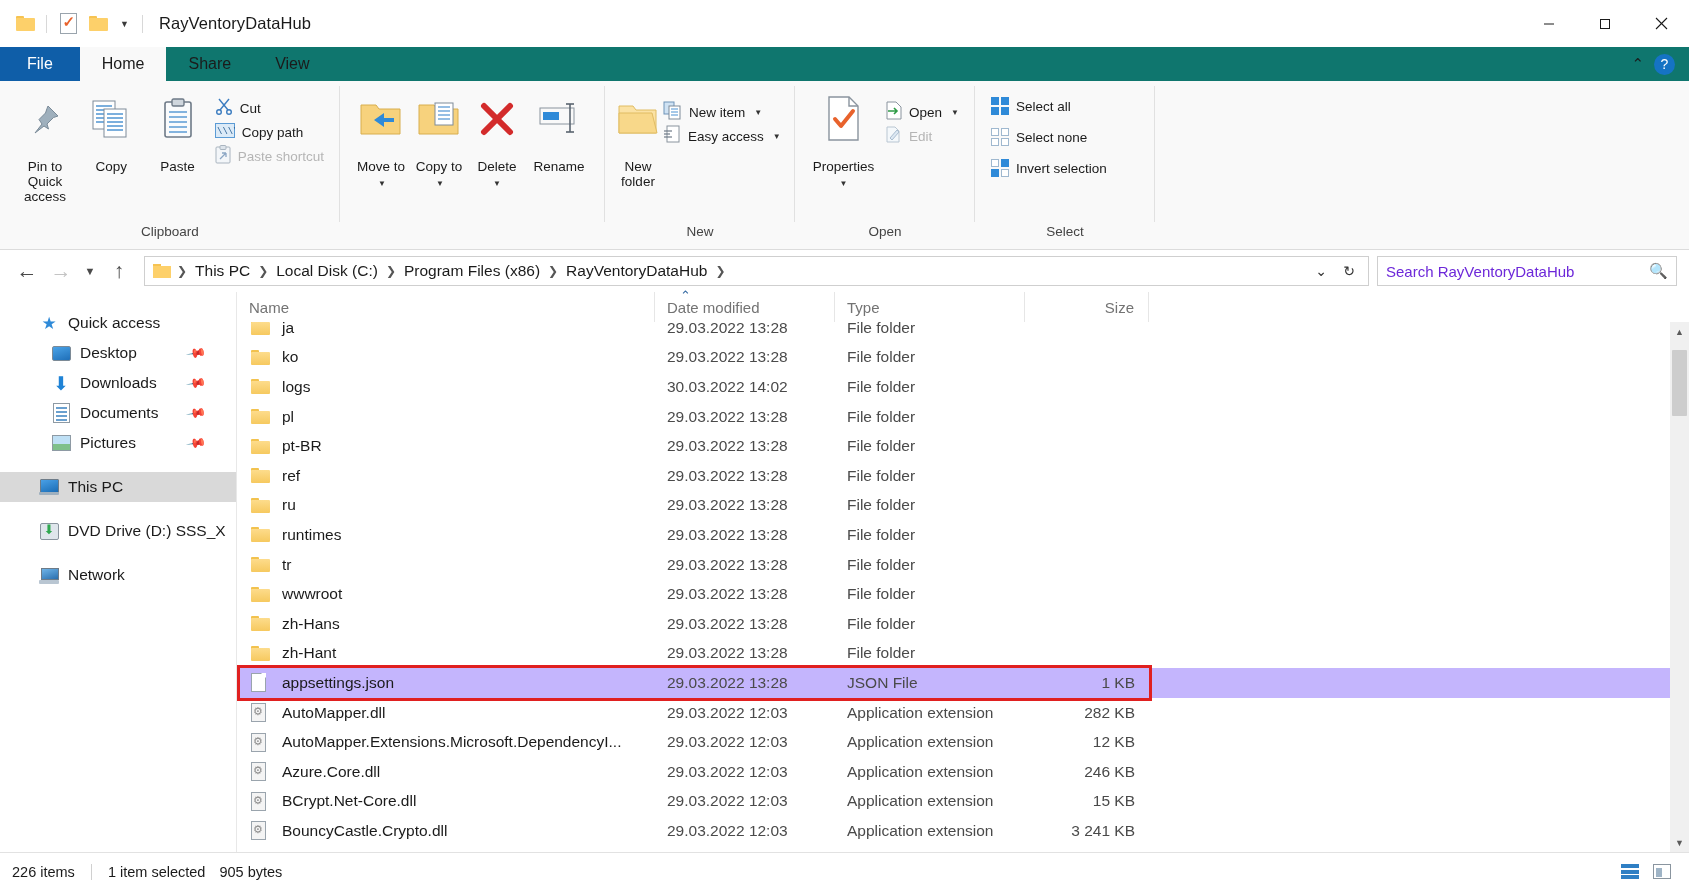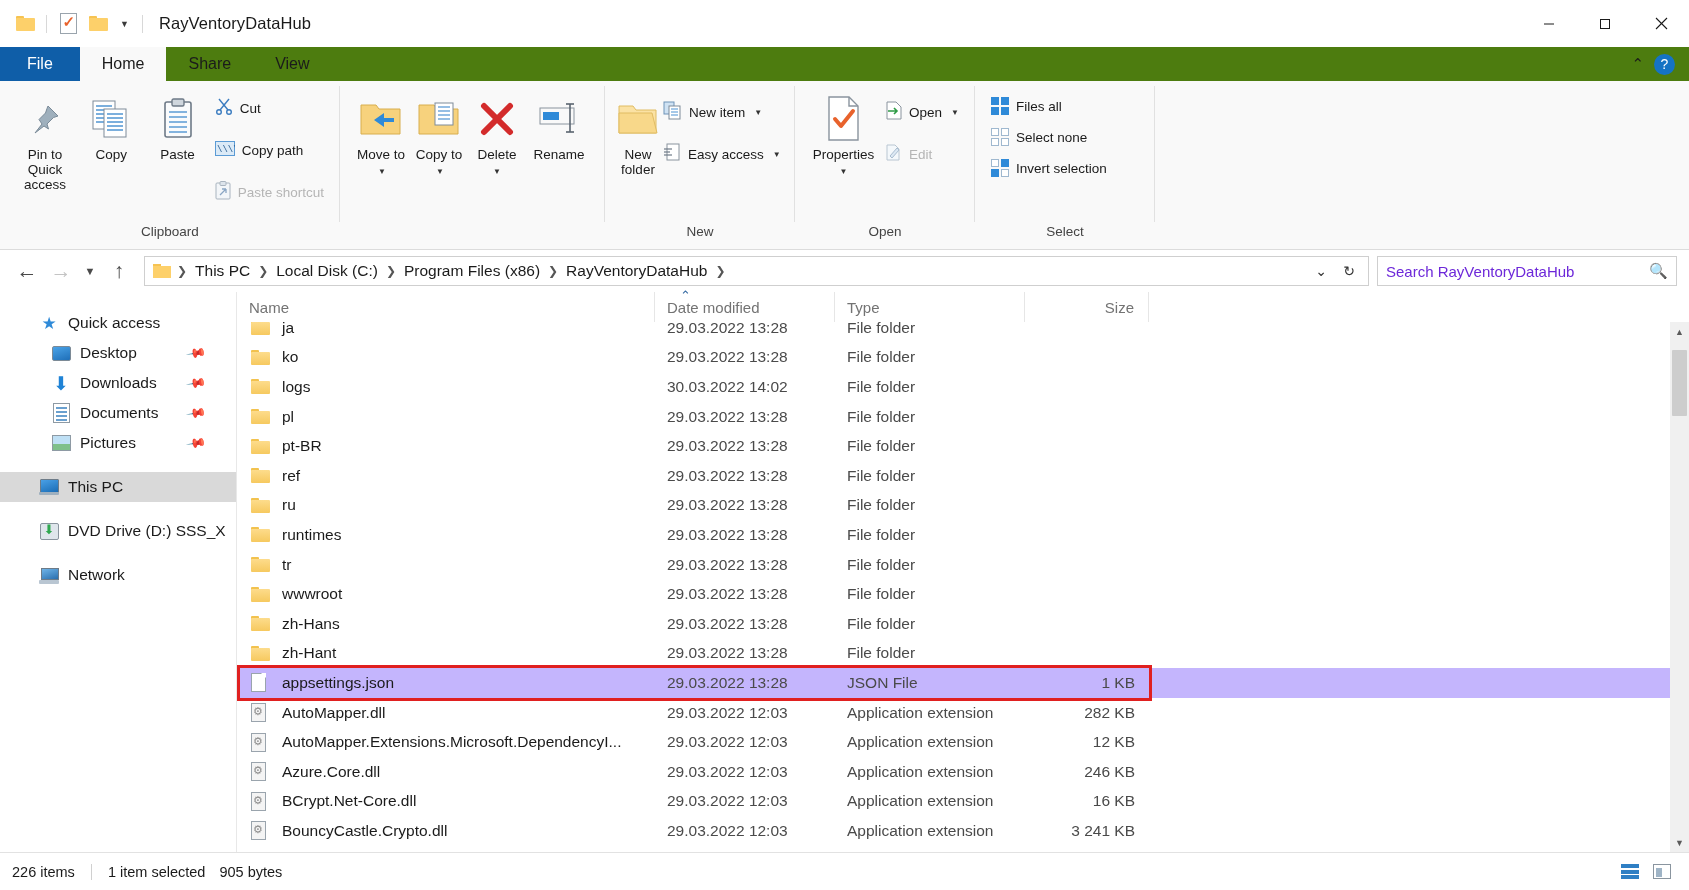--- a/index.html
+++ b/index.html
@@ -22,39 +22,39 @@
   .sep-v { width:1px; height:18px; background:#d8d8d8; margin: 0 6px; }
   .prop-ico { width:17px; height:21px; border:1px solid #9aa4ad; background:#fff; position:relative; }
   .prop-ico:after{ content:"✓"; position:absolute; left:2px; top:-1px; font-size:15px; color:#E8622C; font-weight:bold; }
   .qat-caret { font-size: 9px; color:#3a3a3a; padding: 0 7px; }
   .title-text { font-size: 16.5px; color:#1a1a1a; margin-left: 10px; letter-spacing:.1px; }
   .win-controls { margin-left:auto; display:flex; height:47px; }
   .wc { width:56px; height:47px; display:flex; align-items:center; justify-content:center; color:#1a1a1a; }
   .wc svg { display:block; }
 
   
-  .tabstrip { height:34px; display:flex; align-items:flex-end; background:#4d7c0f; position:relative; flex:0 0 auto; }
+  .tabstrip { height:34px; display:flex; align-items:flex-end; background:#0f766e; position:relative; flex:0 0 auto; }
   .tab { height:34px; padding: 0 22px; display:flex; align-items:center; font-size:16px; color:#1b1b1b; }
   .tab.file { background:#0F5EA8; color:#fff; padding: 0 27px; height:34px; }
   .tab.active { background:#f9f9f9; }
   .tab-right { margin-left:auto; display:flex; align-items:center; gap:10px; padding-right:14px; height:34px; }
   .chevron-up { font-size:15px; color:#1b1b1b; }
   .help-circle { width:21px; height:21px; border-radius:50%; background:#1573c4; color:#fff; font-size:14px; display:flex; align-items:center; justify-content:center; }
 
   
   .ribbon { height:169px; background:#f9f9f9; border-bottom:1px solid #dcdcdc; display:flex; flex:0 0 auto; position:relative; }
   .rgroup { display:flex; flex-direction:column; position:relative; height:169px; }
   .rgroup .divider { position:absolute; right:0; top:5px; bottom:28px; width:1px; background:#e1e1e1; }
   .rgroup-body { display:flex; flex:1 1 auto; align-items:flex-start; padding: 10px 12px 0 12px; }
   .rgroup-label { height:28px; text-align:center; font-size:13.5px; color:#444; line-height:20px; }
 
-  .bigbtn { width:72px; display:flex; flex-direction:column; align-items:center; padding-top:4px; }
+  .bigbtn { width:72px; display:flex; flex-direction:column; align-items:center; padding-top:4px;gap:12px; }
   .bigbtn .ic { height:48px; display:flex; align-items:center; justify-content:center; }
   .bigbtn .lbl { font-size:13.5px; color:#1b1b1b; text-align:center; line-height:15px; margin-top:4px; }
-  .smallcol { display:flex; flex-direction:column; gap:20px; padding-top:6px; }
+  .smallcol { display:flex; flex-direction:column; gap:2px; padding-top:6px; }
   .smallbtn { display:flex; align-items:center; gap:7px; height:22px; padding: 0 4px; }
   .smallbtn .slbl { font-size:13.5px; color:#1b1b1b; white-space:nowrap; }
   .smallbtn .slbl.dim { color:#b5b5b5; }
   .caret-sm { font-size:8px; color:#333; margin-left:2px; }
   .caret-dn { font-size:8px; color:#333; }
   .sel-grid { width:18px; height:18px; display:grid; grid-template-columns:1fr 1fr; grid-template-rows:1fr 1fr; gap:2px; }
   .sel-grid i { background:#2f8ad8; display:block; }
   .sel-grid.none i { background:#fff; border:1.4px solid #9fb8cf; }
   .sel-grid.invert i:nth-child(1),.sel-grid.invert i:nth-child(4){ background:#fff; border:1.4px solid #9fb8cf;}
 
@@ -423,21 +423,21 @@
     <div class="rgroup" style="width:180px;">
       <div class="rgroup-body">
         <div class="smallcol" style="padding-top:4px; gap:9px;">
           <div class="smallbtn">
             <span class="sel-grid">
                 <i></i>
                 <i></i>
                 <i></i>
                 <i></i>
               </span>
-            <span class="slbl">Files all</span>
+            <span class="slbl">Select all</span>
           </div>
           <div class="smallbtn">
             <span class="sel-grid none">
                 <i></i>
                 <i></i>
                 <i></i>
                 <i></i>
               </span>
             <span class="slbl">Select none</span>
           </div>
@@ -730,21 +730,21 @@
               </div>
               <div class="row">
                 <div class="cell-name">
                   <span class="row-ico">
                     <span class="dll-ic"></span>
                   </span>
                   <span>BCrypt.Net-Core.dll</span>
                 </div>
                 <div class="cell-date">29.03.2022 12:03</div>
                 <div class="cell-type">Application extension</div>
-                <div class="cell-size">16 KB</div>
+                <div class="cell-size">15 KB</div>
               </div>
               <div class="row">
                 <div class="cell-name">
                   <span class="row-ico">
                     <span class="dll-ic"></span>
                   </span>
                   <span>BouncyCastle.Crypto.dll</span>
                 </div>
                 <div class="cell-date">29.03.2022 12:03</div>
                 <div class="cell-type">Application extension</div>

